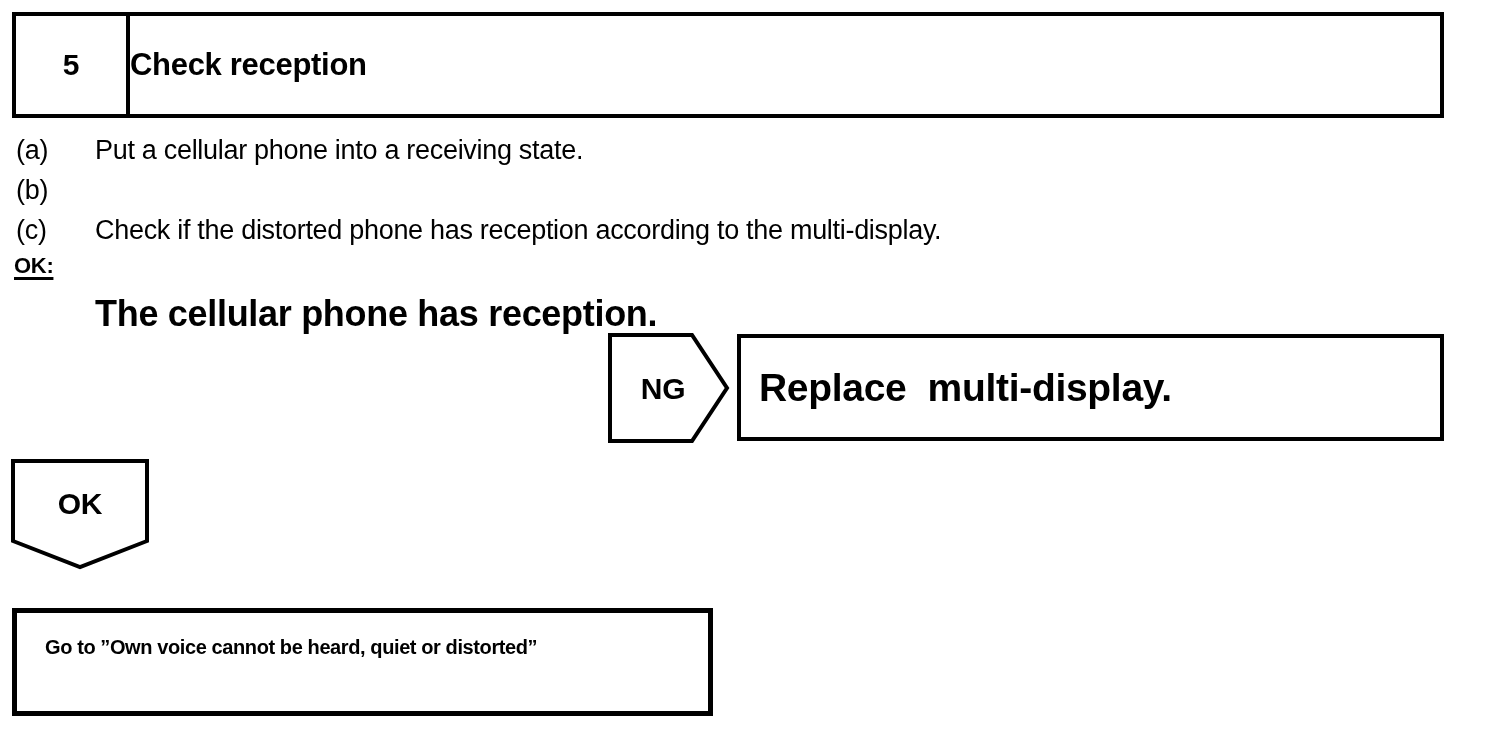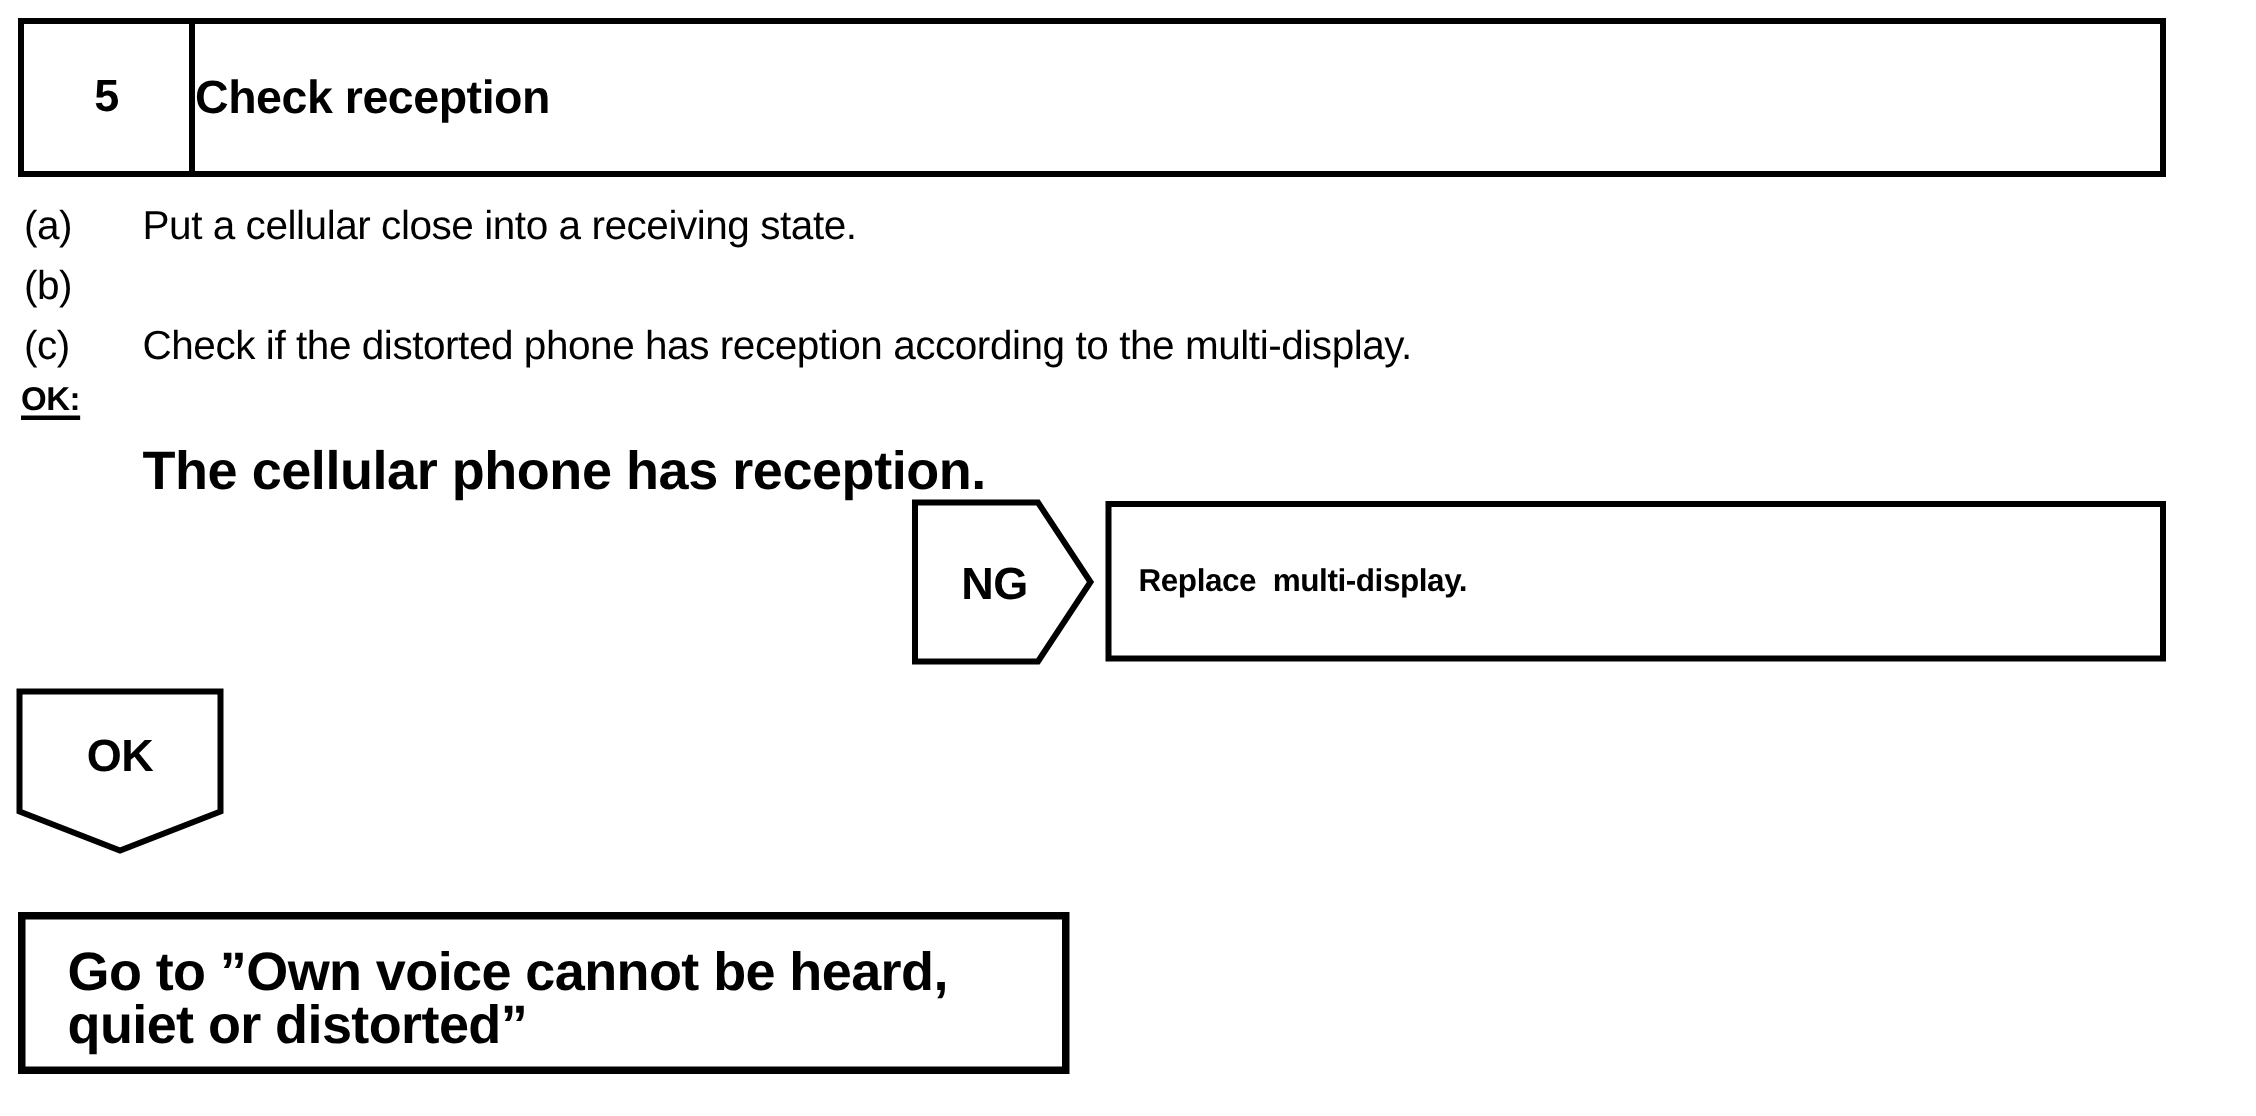--- a/index.html
+++ b/index.html
@@ -102,57 +102,57 @@
     position: absolute;
     left: 737px;
     top: 334px;
     width: 707px;
     height: 107px;
     border: 4px solid #000000;
     box-sizing: border-box;
     display: flex;
     align-items: center;
     padding-left: 18px;
-    font-size: 21px;
+    font-size: 39px;
     font-weight: bold;
     white-space: pre;
     background: #ffffff;
   }
 
   
   .goto-box {
     position: absolute;
     left: 12px;
     top: 608px;
     width: 701px;
     height: 108px;
     border: 5px solid #000000;
     box-sizing: border-box;
     padding: 17px 14px 0 28px;
-    font-size: 36px;
+    font-size: 20px;
     font-weight: bold;
     line-height: 35px;
     letter-spacing: -0.4px;
     background: #ffffff;
   }
 </style>
 </head>
 <body>
 
 <div class="page">
 
   <div class="header-box">
     <div class="step-number-cell">5</div>
     <div class="step-title-cell">Check reception</div>
   </div>
 
   <div class="steps">
     <div class="step-row">
       <div class="step-marker">(a)</div>
-      <div class="step-text">Put a cellular close into a receiving state.</div>
+      <div class="step-text">Put a cellular phone into a receiving state.</div>
     </div>
     <div class="step-row">
       <div class="step-marker">(b)</div>
     </div>
     <div class="step-row">
       <div class="step-marker">(c)</div>
       <div class="step-text">Check if the distorted phone has reception according to the multi-display.</div>
     </div>
   </div>
 

